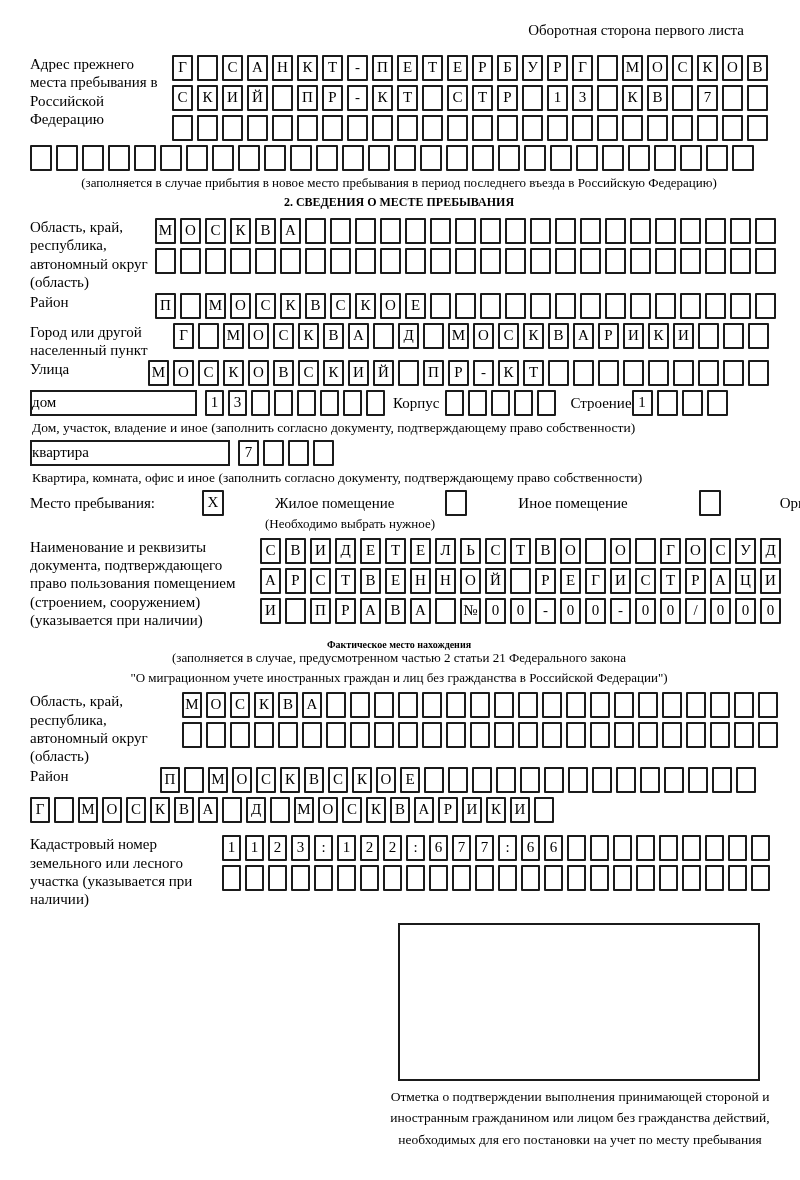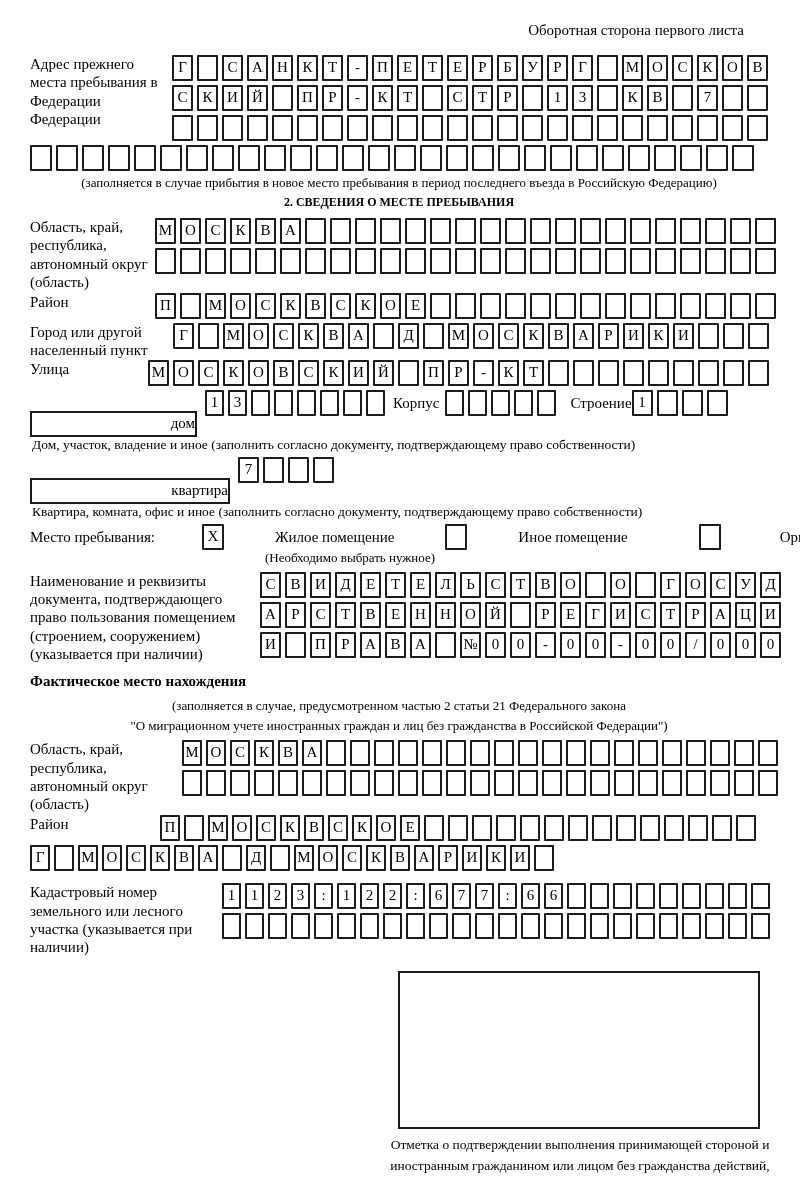--- a/index.html
+++ b/index.html
@@ -14,44 +14,44 @@
   .flabel{flex:none;font-size:15px;line-height:1.22;}
   .gridcol{display:flex;flex-direction:column;}
   .cellrow{display:flex;gap:4px;margin-bottom:4px;}
   .cell{
     box-sizing:border-box;flex:none;width:var(--cw,21px);height:26px;
     border:2px solid #1b1b1b;border-radius:1px;background:#fff;
     font-size:15px;line-height:21px;text-align:center;
   }
   .wbox{
     box-sizing:border-box;flex:none;height:26px;border:2px solid #1b1b1b;
-    text-align:right;font-size:15px;line-height:21px;background:#fff;margin-top:21px;
+    text-align:left;font-size:15px;line-height:21px;background:#fff;
   }
   .inline-label{font-size:15px;line-height:26px;flex:none;}
   .caption{font-size:13px;text-align:center;margin:0 0 4px 0;}
   .caption-left{font-size:13.5px;text-align:left;margin:0 0 4px 2px;}
   .h2{font-weight:bold;font-size:12px;text-align:center;margin:2px 0 8px 0;}
-  .h3{font-weight:bold;font-size:15px;margin:10px 0 8px 0;}
+  .h3{font-weight:bold;font-size:10px;text-align:center;margin:10px 0 0 0;}
   .mesto-row{display:flex;align-items:flex-start;margin-top:4px;gap:41px;}
   .mesto-row .cell{margin:0 10px 0 6px;width:22px;}
   .note{font-size:13px;text-align:center;width:360px;margin-left:140px;margin-bottom:6px;}
   .stamp-box{box-sizing:border-box;border:2px solid #1b1b1b;width:362px;height:158px;margin-left:368px;margin-top:14px;background:#fff;}
   .stamp-caption{font-size:13.5px;line-height:1.6;text-align:center;width:430px;margin-left:335px;margin-top:5px;}
   .mb2{margin-bottom:2px;} .mb6{margin-bottom:6px;}
   .mt8{margin-top:8px;}
 </style>
 </head>
 <body>
 
 <div class="page">
 
   <div class="top-note">Оборотная сторона первого листа</div>
 
   <div class="frow">
-    <div class="flabel" style="width:142px;">Адрес прежнего места пребывания в Федерации Федерации</div>
+    <div class="flabel" style="width:142px;">Адрес прежнего места пребывания в Российской Федерацию</div>
     <div class="gridcol">
       <div class="cellrow" style="--cw:21px;">
           <div class="cell">Г</div>
           <div class="cell"></div>
           <div class="cell">С</div>
           <div class="cell">А</div>
           <div class="cell">Н</div>
           <div class="cell">К</div>
           <div class="cell">Т</div>
           <div class="cell">-</div>

